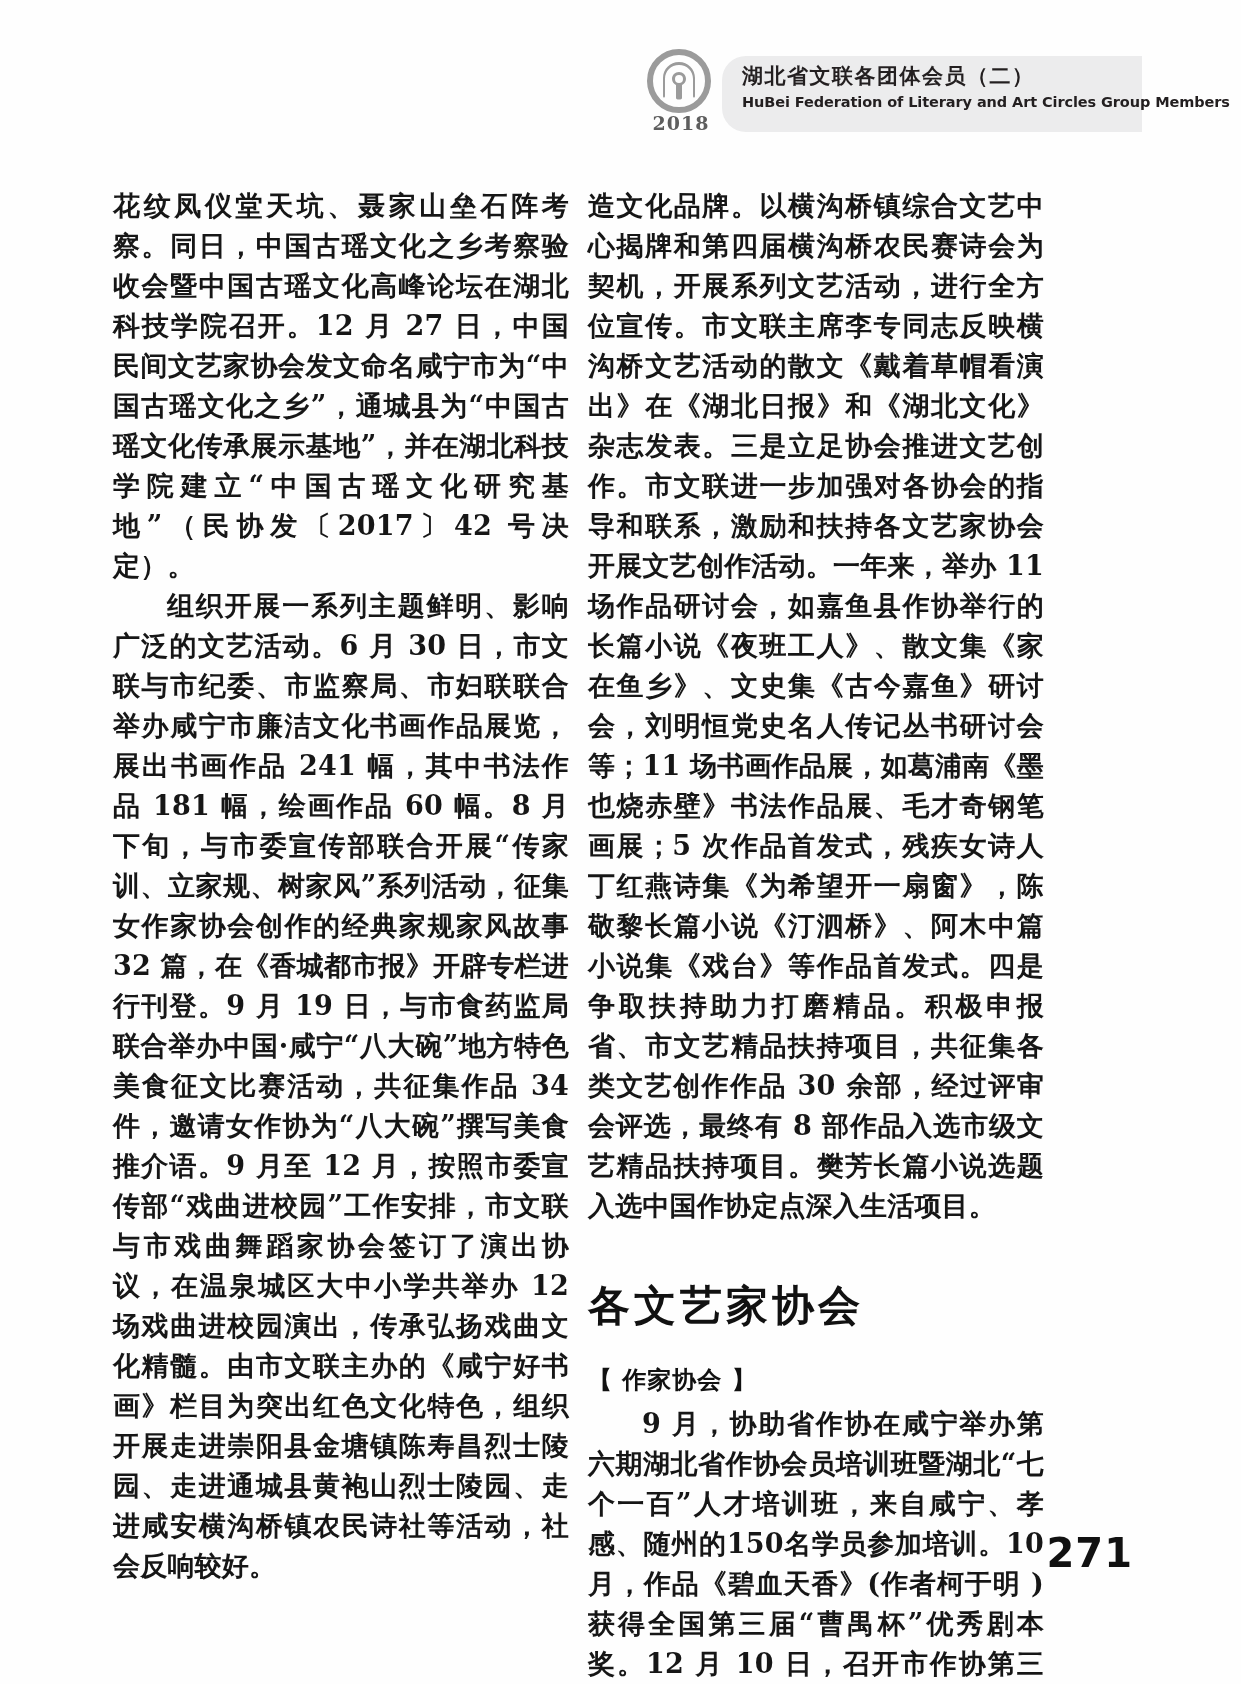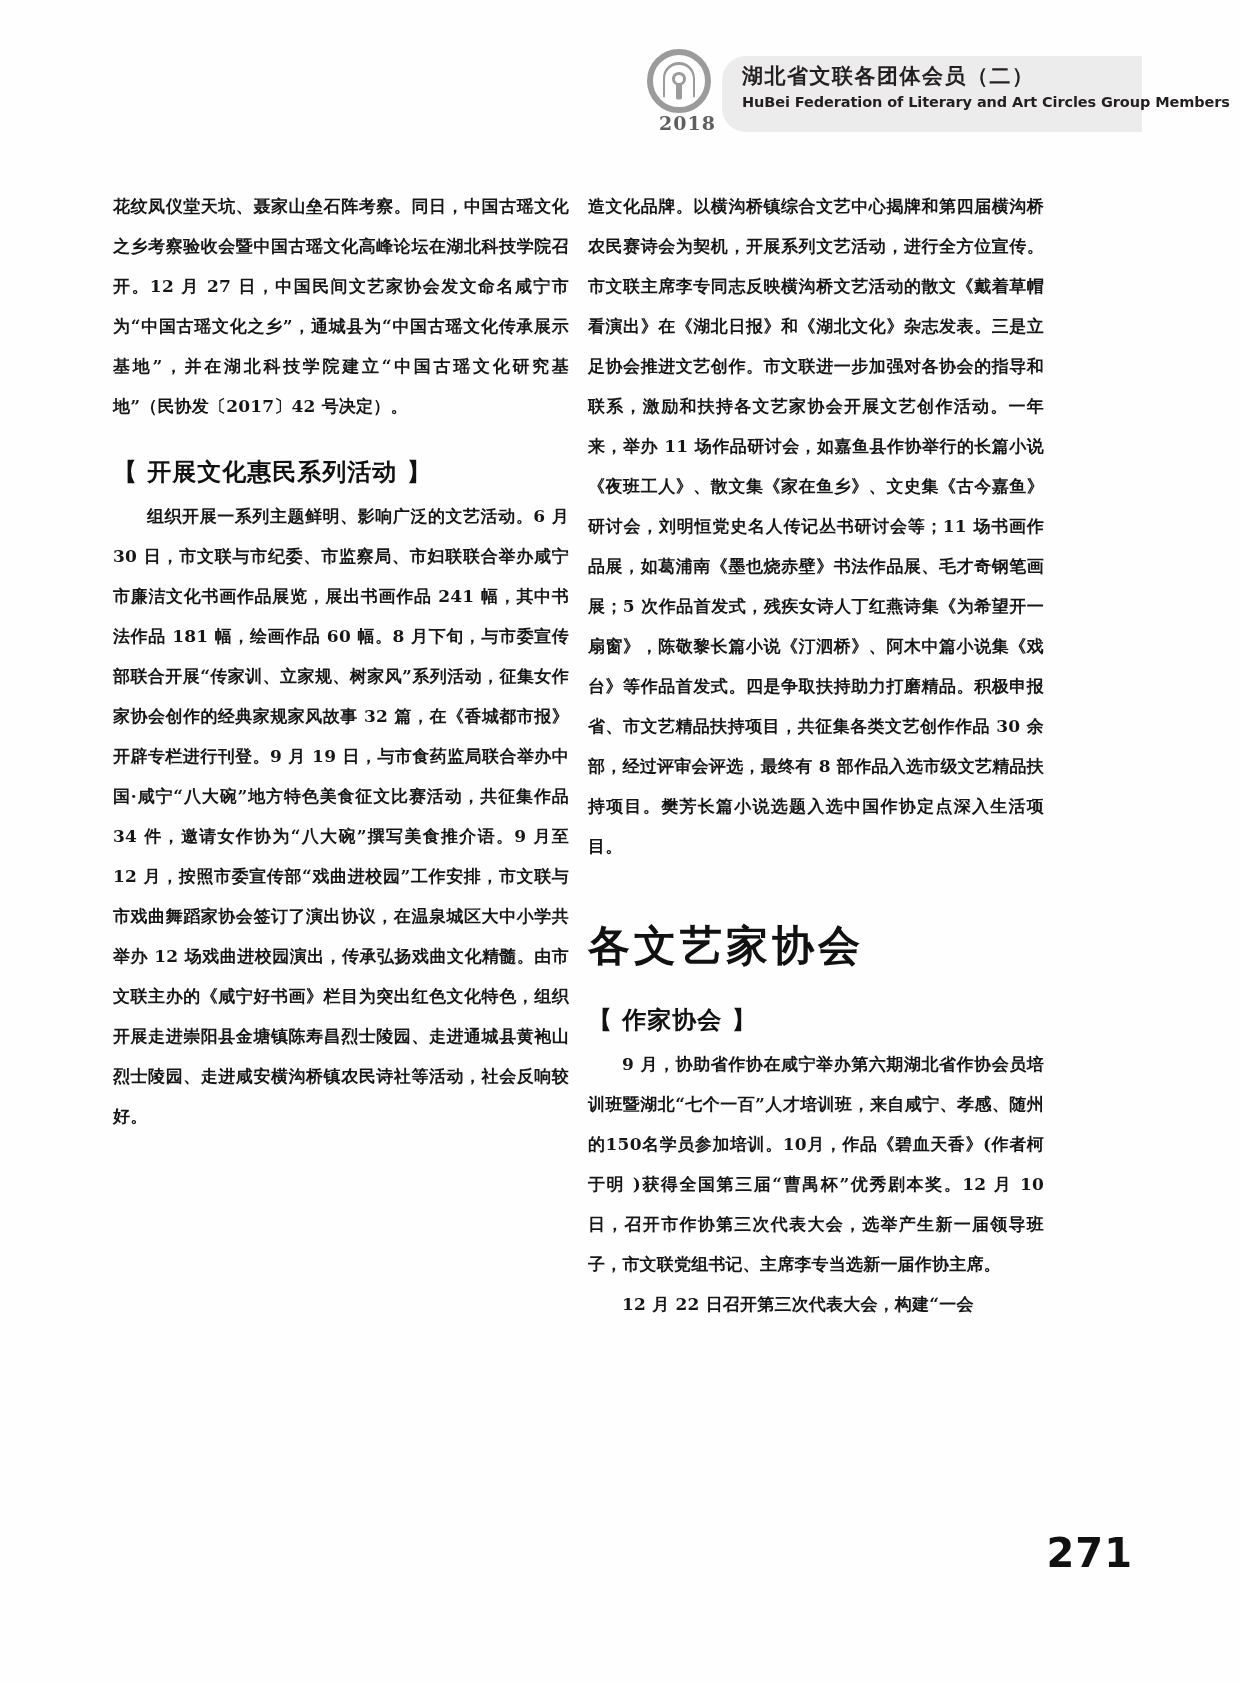--- a/index.html
+++ b/index.html
@@ -40,21 +40,21 @@
   .logo-mark {
     position: relative;
     width: 66px;
     height: 66px;
   }
   .logo-year {
     position: absolute;
     top: 64px;
     left: 0;
     width: 70px;
-    text-align: right;
+    text-align: center;
     font-family: "DejaVu Serif", "Liberation Serif", serif;
     font-weight: bold;
     font-size: 19px;
     letter-spacing: 1px;
     color: #5e5e5e;
   }
   .header-band {
     position: absolute;
     left: 82px;
     top: 8px;
@@ -93,21 +93,21 @@
     position: absolute;
     top: 186px;
     width: 456px;
   }
   .col-left  { left: 113px; }
   .col-right { left: 588px; }
 
   .para {
     font-family: "DejaVu Serif", "Liberation Serif", serif;
     font-weight: bold;
-    font-size: 17px;
+    font-size: 27px;
     line-height: 40px;
     text-align: justify;
     text-justify: inter-ideograph;
     letter-spacing: 0.2px;
     color: #161616;
     margin: 0 0 0 0;
   }
   .para.indent { text-indent: 2em; }
 
   .sec-head {
@@ -165,21 +165,20 @@
 
     <div class="header-text">
       <div class="header-cn">湖北省文联各团体会员（二）</div>
       <div class="header-en">HuBei Federation of Literary and Art Circles Group Members</div>
     </div>
 
   </div>
 
   <div class="col col-left" id="col-left">
       <p class="para">花纹凤仪堂天坑、聂家山垒石阵考察。同日，中国古瑶文化之乡考察验收会暨中国古瑶文化高峰论坛在湖北科技学院召开。12 月 27 日，中国民间文艺家协会发文命名咸宁市为“中国古瑶文化之乡”，通城县为“中国古瑶文化传承展示基地”，并在湖北科技学院建立“中国古瑶文化研究基地”（民协发〔2017〕42 号决定）。</p>
-      <div class="sec-head">【 开展文化惠民系列活动 】</div>
       <p class="para indent">组织开展一系列主题鲜明、影响广泛的文艺活动。6 月 30 日，市文联与市纪委、市监察局、市妇联联合举办咸宁市廉洁文化书画作品展览，展出书画作品 241 幅，其中书法作品 181 幅，绘画作品 60 幅。8 月下旬，与市委宣传部联合开展“传家训、立家规、树家风”系列活动，征集女作家协会创作的经典家规家风故事 32 篇，在《香城都市报》开辟专栏进行刊登。9 月 19 日，与市食药监局联合举办中国·咸宁“八大碗”地方特色美食征文比赛活动，共征集作品 34 件，邀请女作协为“八大碗”撰写美食推介语。9 月至 12 月，按照市委宣传部“戏曲进校园”工作安排，市文联与市戏曲舞蹈家协会签订了演出协议，在温泉城区大中小学共举办 12 场戏曲进校园演出，传承弘扬戏曲文化精髓。由市文联主办的《咸宁好书画》栏目为突出红色文化特色，组织开展走进崇阳县金塘镇陈寿昌烈士陵园、走进通城县黄袍山烈士陵园、走进咸安横沟桥镇农民诗社等活动，社会反响较好。</p>
     </div>
 
   <div class="col col-right" id="col-right">
       <p class="para">造文化品牌。以横沟桥镇综合文艺中心揭牌和第四届横沟桥农民赛诗会为契机，开展系列文艺活动，进行全方位宣传。市文联主席李专同志反映横沟桥文艺活动的散文《戴着草帽看演出》在《湖北日报》和《湖北文化》杂志发表。三是立足协会推进文艺创作。市文联进一步加强对各协会的指导和联系，激励和扶持各文艺家协会开展文艺创作活动。一年来，举办 11 场作品研讨会，如嘉鱼县作协举行的长篇小说《夜班工人》、散文集《家在鱼乡》、文史集《古今嘉鱼》研讨会，刘明恒党史名人传记丛书研讨会等；11 场书画作品展，如葛浦南《墨也烧赤壁》书法作品展、毛才奇钢笔画展；5 次作品首发式，残疾女诗人丁红燕诗集《为希望开一扇窗》，陈敬黎长篇小说《汀泗桥》、阿木中篇小说集《戏台》等作品首发式。四是争取扶持助力打磨精品。积极申报省、市文艺精品扶持项目，共征集各类文艺创作作品 30 余部，经过评审会评选，最终有 8 部作品入选市级文艺精品扶持项目。樊芳长篇小说选题入选中国作协定点深入生活项目。</p>
       <div class="big-title">各文艺家协会</div>
       <div class="sec-head">【 作家协会 】</div>
       <p class="para indent">9 月，协助省作协在咸宁举办第六期湖北省作协会员培训班暨湖北“七个一百”人才培训班，来自咸宁、孝感、随州的150名学员参加培训。10月，作品《碧血天香》(作者柯于明 )获得全国第三届“曹禺杯”优秀剧本奖。12 月 10 日，召开市作协第三次代表大会，选举产生新一届领导班子，市文联党组书记、主席李专当选新一届作协主席。</p>
       <p class="para indent">12 月 22 日召开第三次代表大会，构建“一会</p>
     </div>

